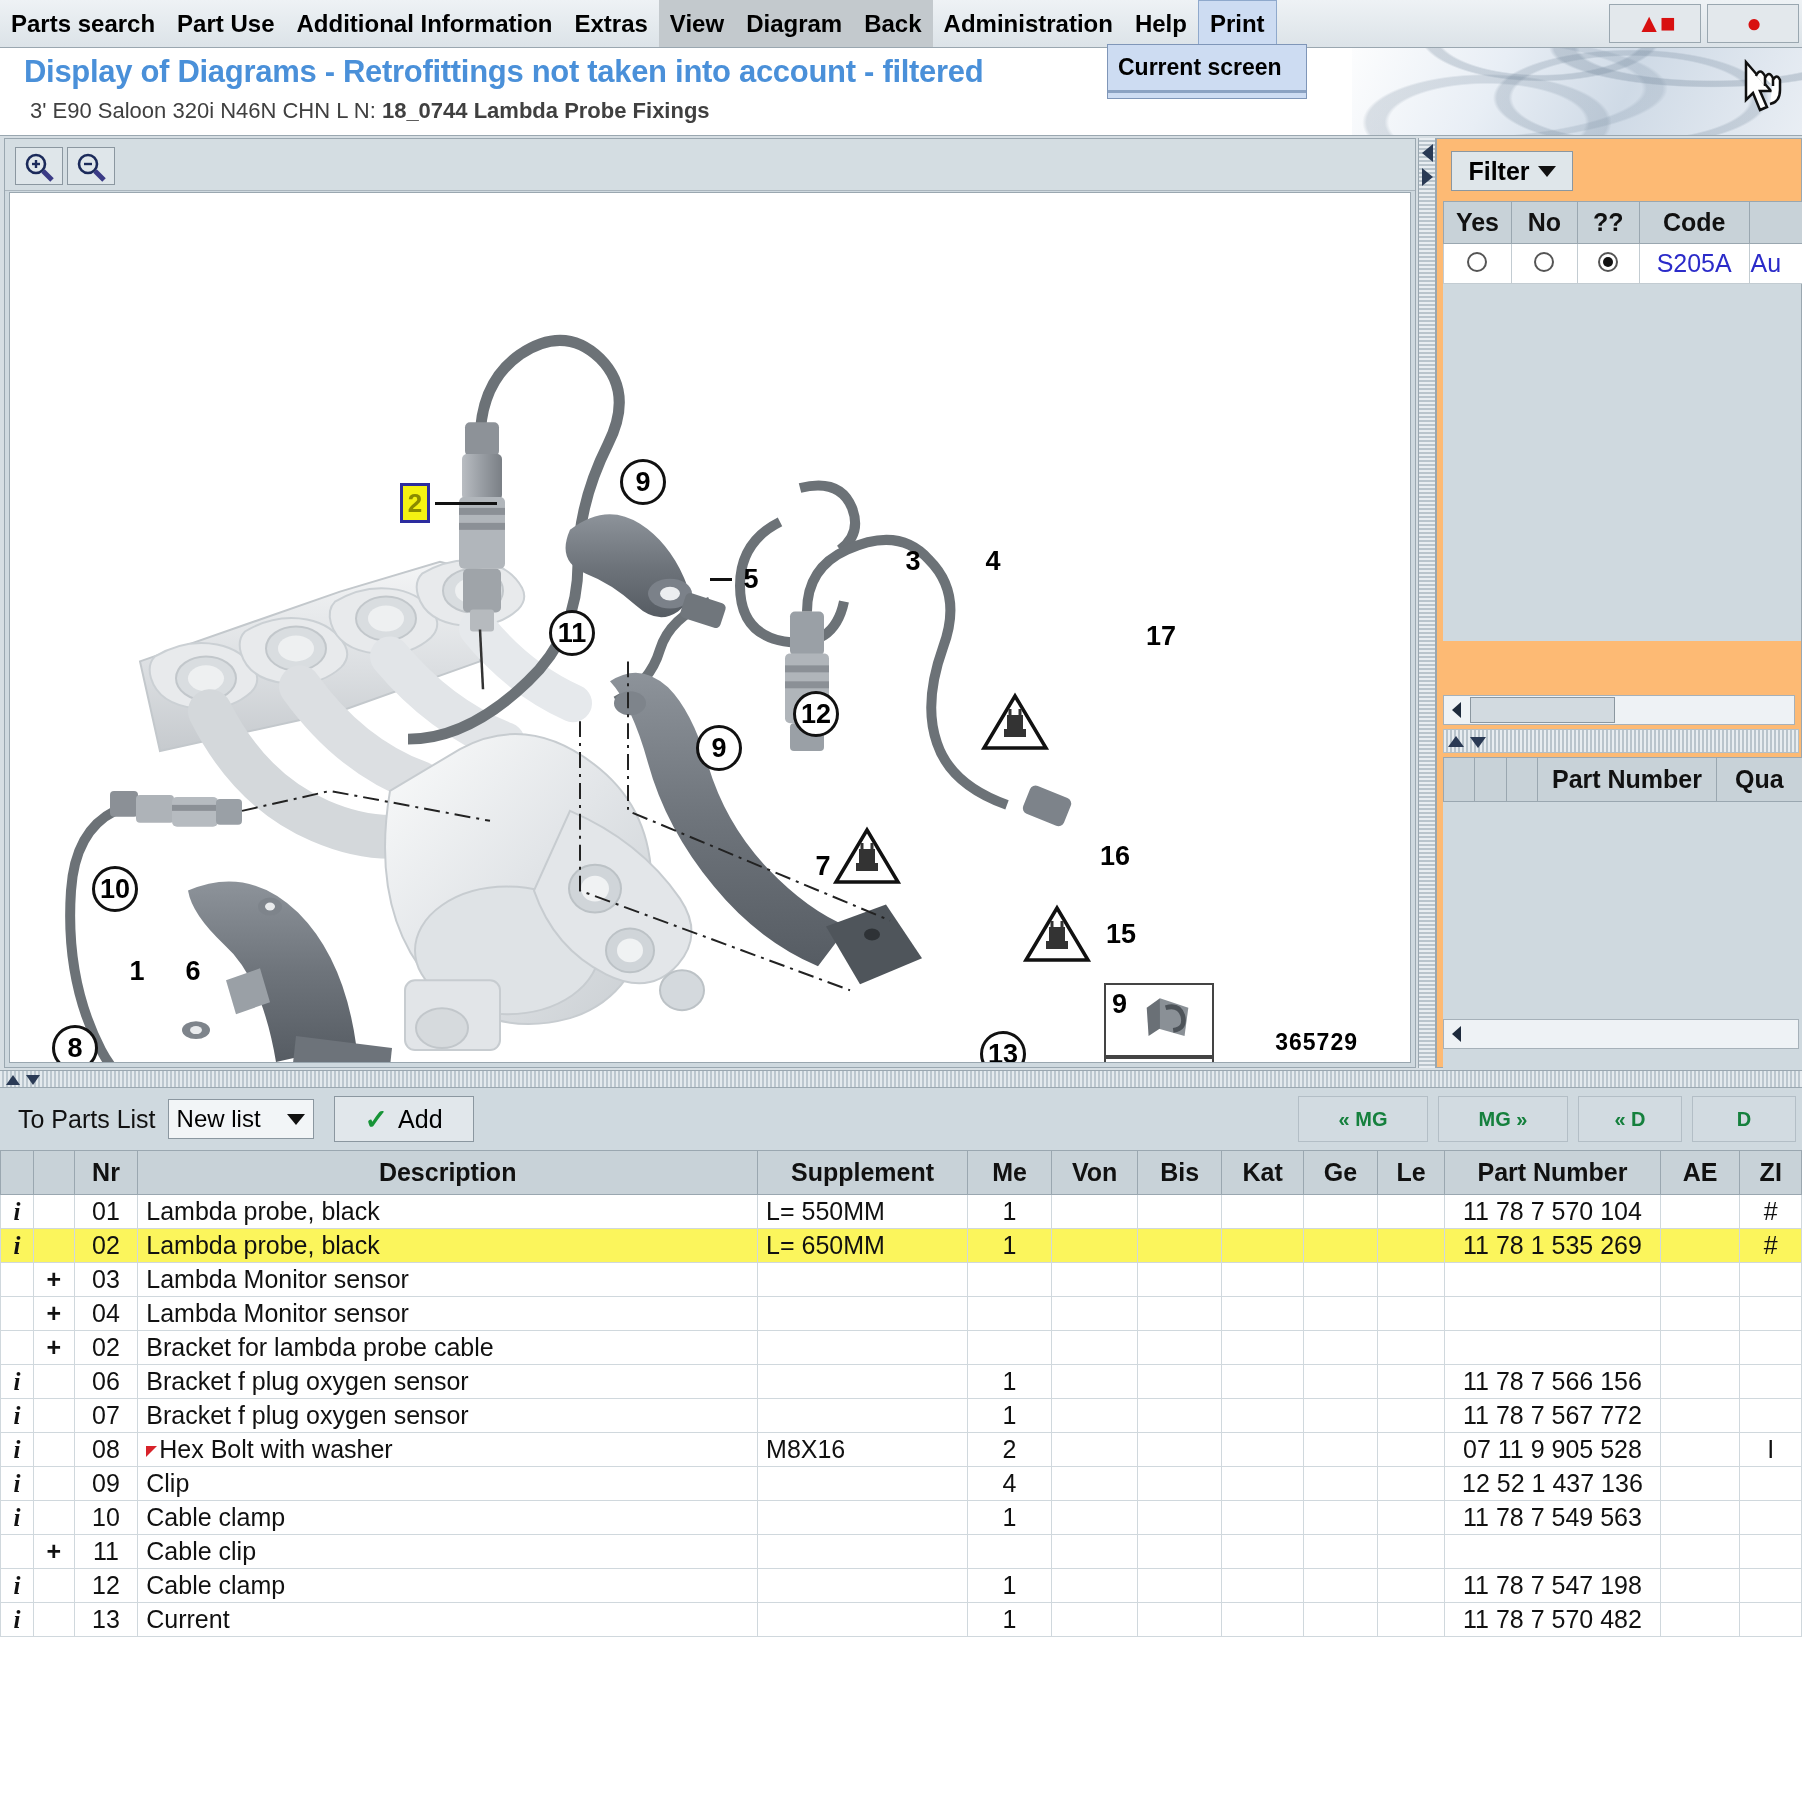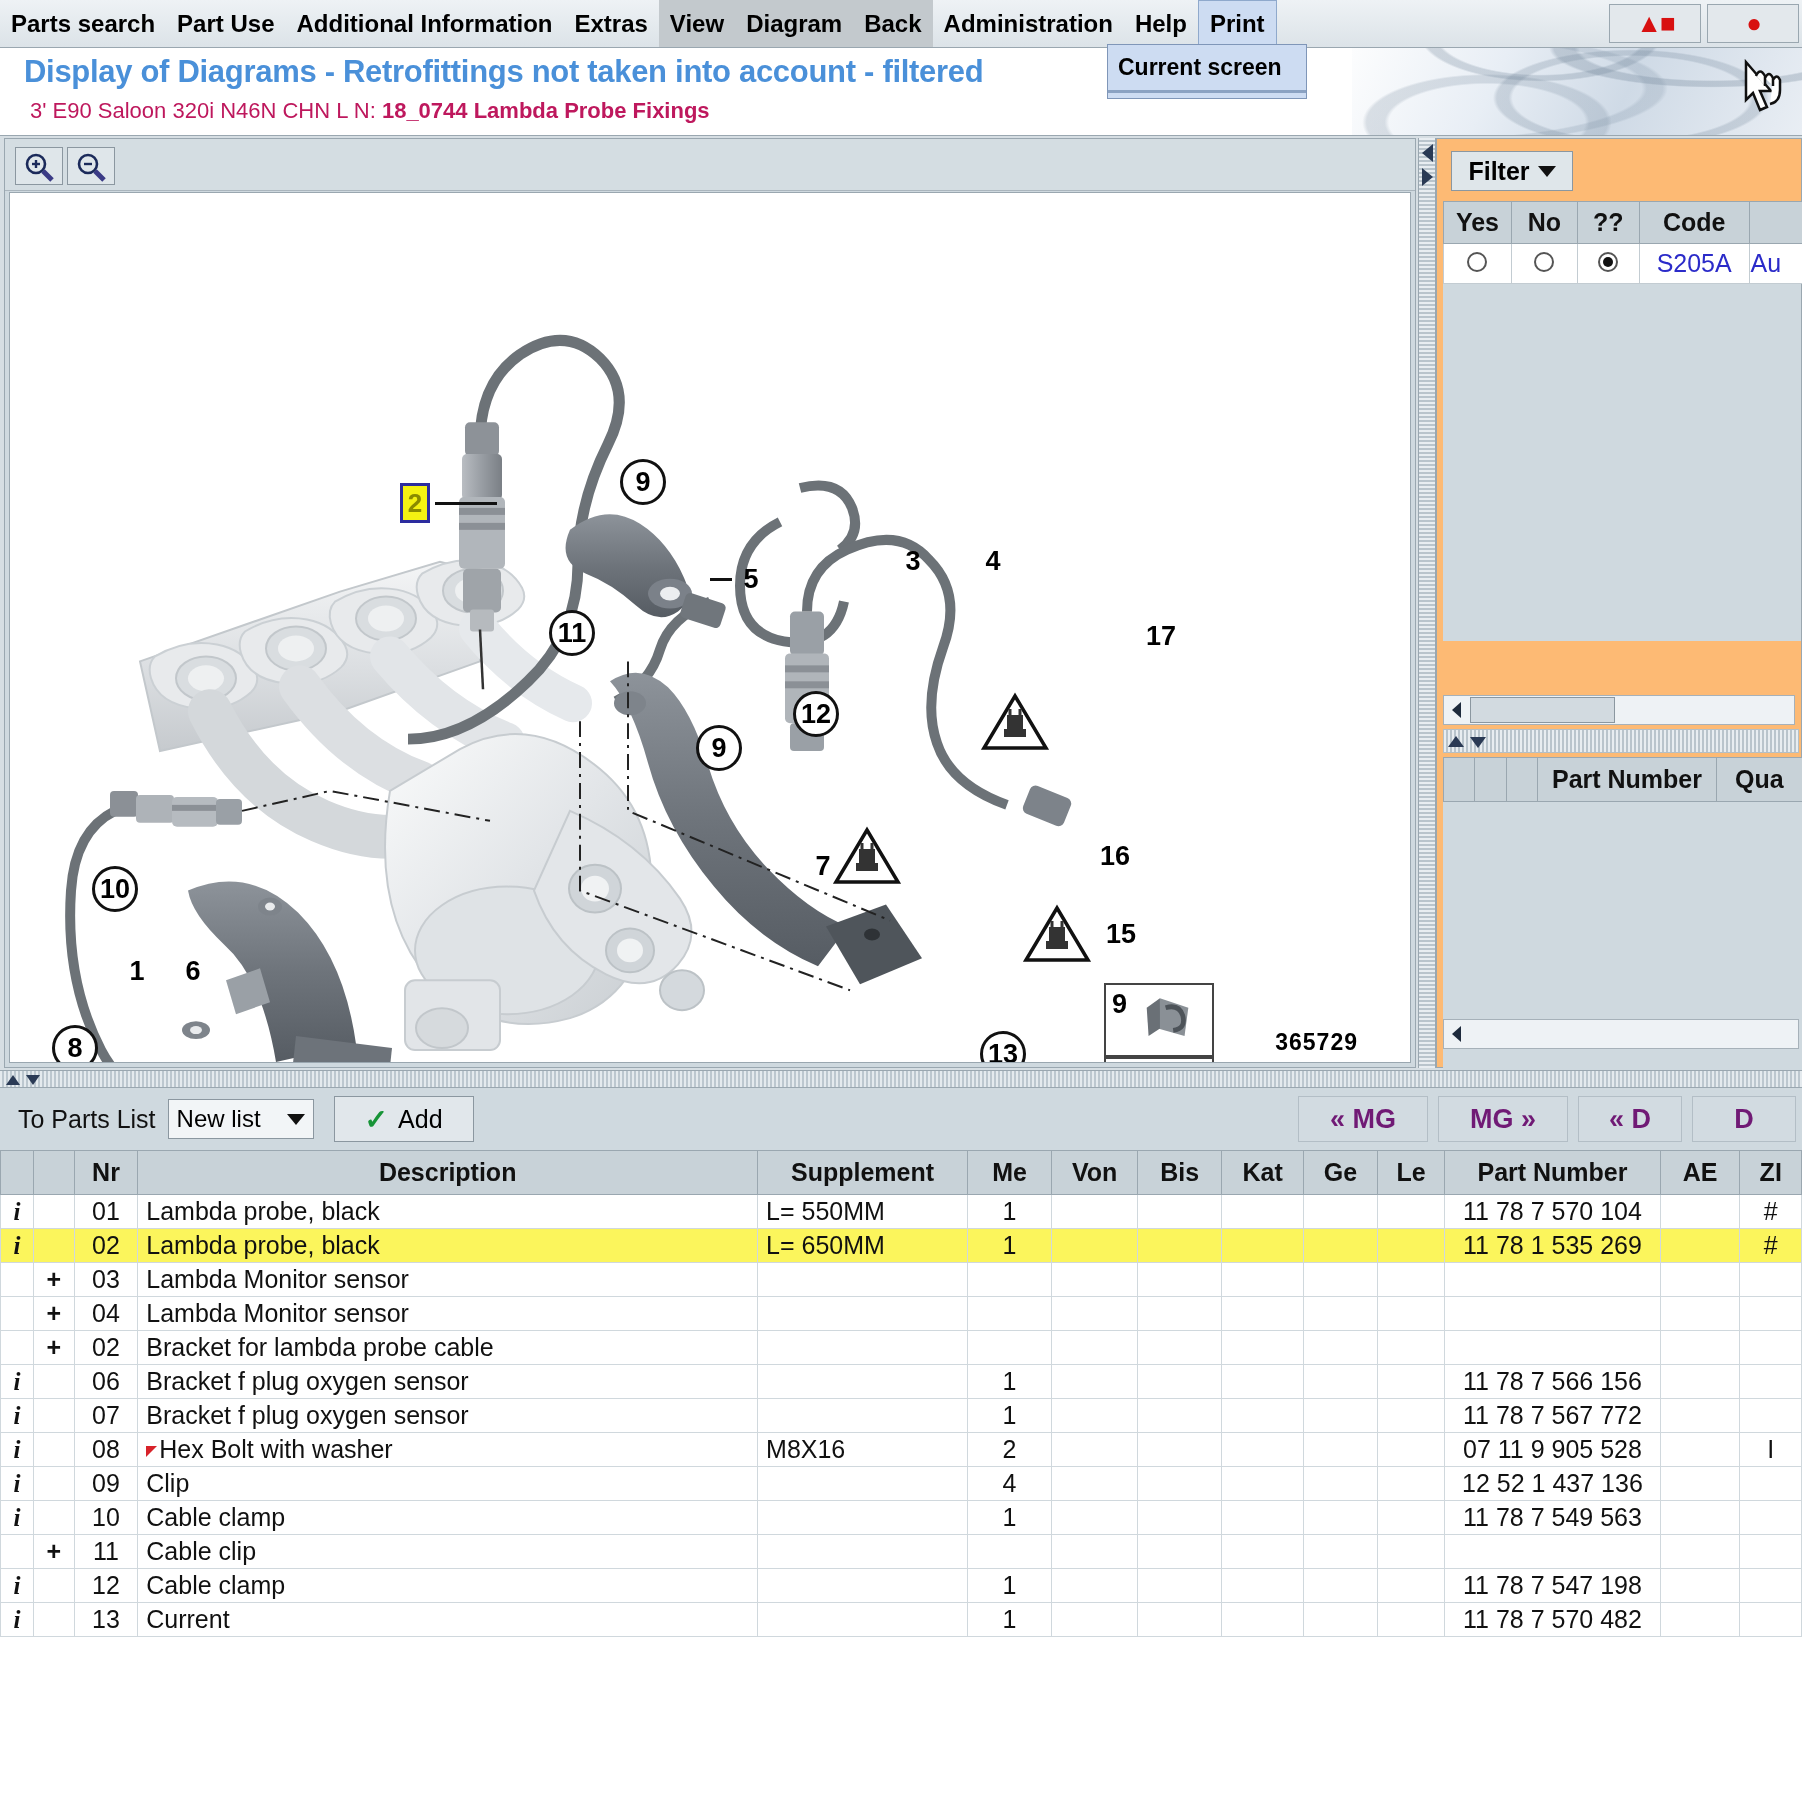--- a/index.html
+++ b/index.html
@@ -50,21 +50,21 @@
       radial-gradient(ellipse at 80% 35%, rgba(255,255,255,.0) 0 26%, rgba(110,130,150,.3) 27% 31%, rgba(255,255,255,0) 32%),
       radial-gradient(ellipse at 30% 90%, rgba(255,255,255,.0) 0 22%, rgba(110,130,150,.22) 23% 27%, rgba(255,255,255,0) 28%),
       linear-gradient(115deg,#ffffff 0%, #e8eef5 35%, #cfdae6 62%, #e9eef4 100%);
   }
   #cursor{ position:absolute; right:8px; top:8px; width:62px; height:70px; }
   #pagetitle{
     position:absolute; left:24px; top:6px;
     font-size:31px; font-weight:bold; color:#4a90d9; letter-spacing:-0.3px;
     text-shadow:0 1px 0 rgba(255,255,255,.6);
   }
-  #subtitle{ position:absolute; left:30px; top:50px; font-size:22px; color:#be185d; }
+  #subtitle{ position:absolute; left:30px; top:50px; font-size:22px; color:#404040; }
   #subtitle b{ font-weight:bold; }
 
   
   #print-menu{
     position:absolute; left:1107px; top:44px; width:200px;
     background:#cddcf2; border:1px solid #7f96b8;
     z-index:60; padding:6px 0 5px 0;
   }
   #print-menu .pm-item{
     font-size:23px; font-weight:bold; color:#000; padding:3px 10px; white-space:nowrap;
@@ -202,21 +202,21 @@
   #addbtn{
     margin-left:20px; width:140px; height:46px; background:#e1e7eb;
     border:1px solid #8b97a0; display:flex; align-items:center; justify-content:center;
     gap:10px; font-size:25px;
   }
   .check{ color:#179437; font-size:28px; font-weight:bold; }
   #navbtns{ margin-left:auto; display:flex; gap:10px; padding-right:6px; }
   .navbtn{
     width:130px; height:46px; background:#d2dbe1; border:1px solid #b3bec6;
     display:flex; align-items:center; justify-content:center;
-    font-size:27px; color:#701a75; font-weight:bold;
+    font-size:20px; color:#15803d; font-weight:bold;
   }
   .navbtn.narrow{ width:104px; }
 
   
   #gridwrap{
     position:absolute; left:0; top:1150px; width:1802px; height:670px;
     background:#fff; overflow:hidden;
   }
   #grid{ border-collapse:collapse; width:1802px; table-layout:fixed;border-radius:6px; }
   #grid th{

